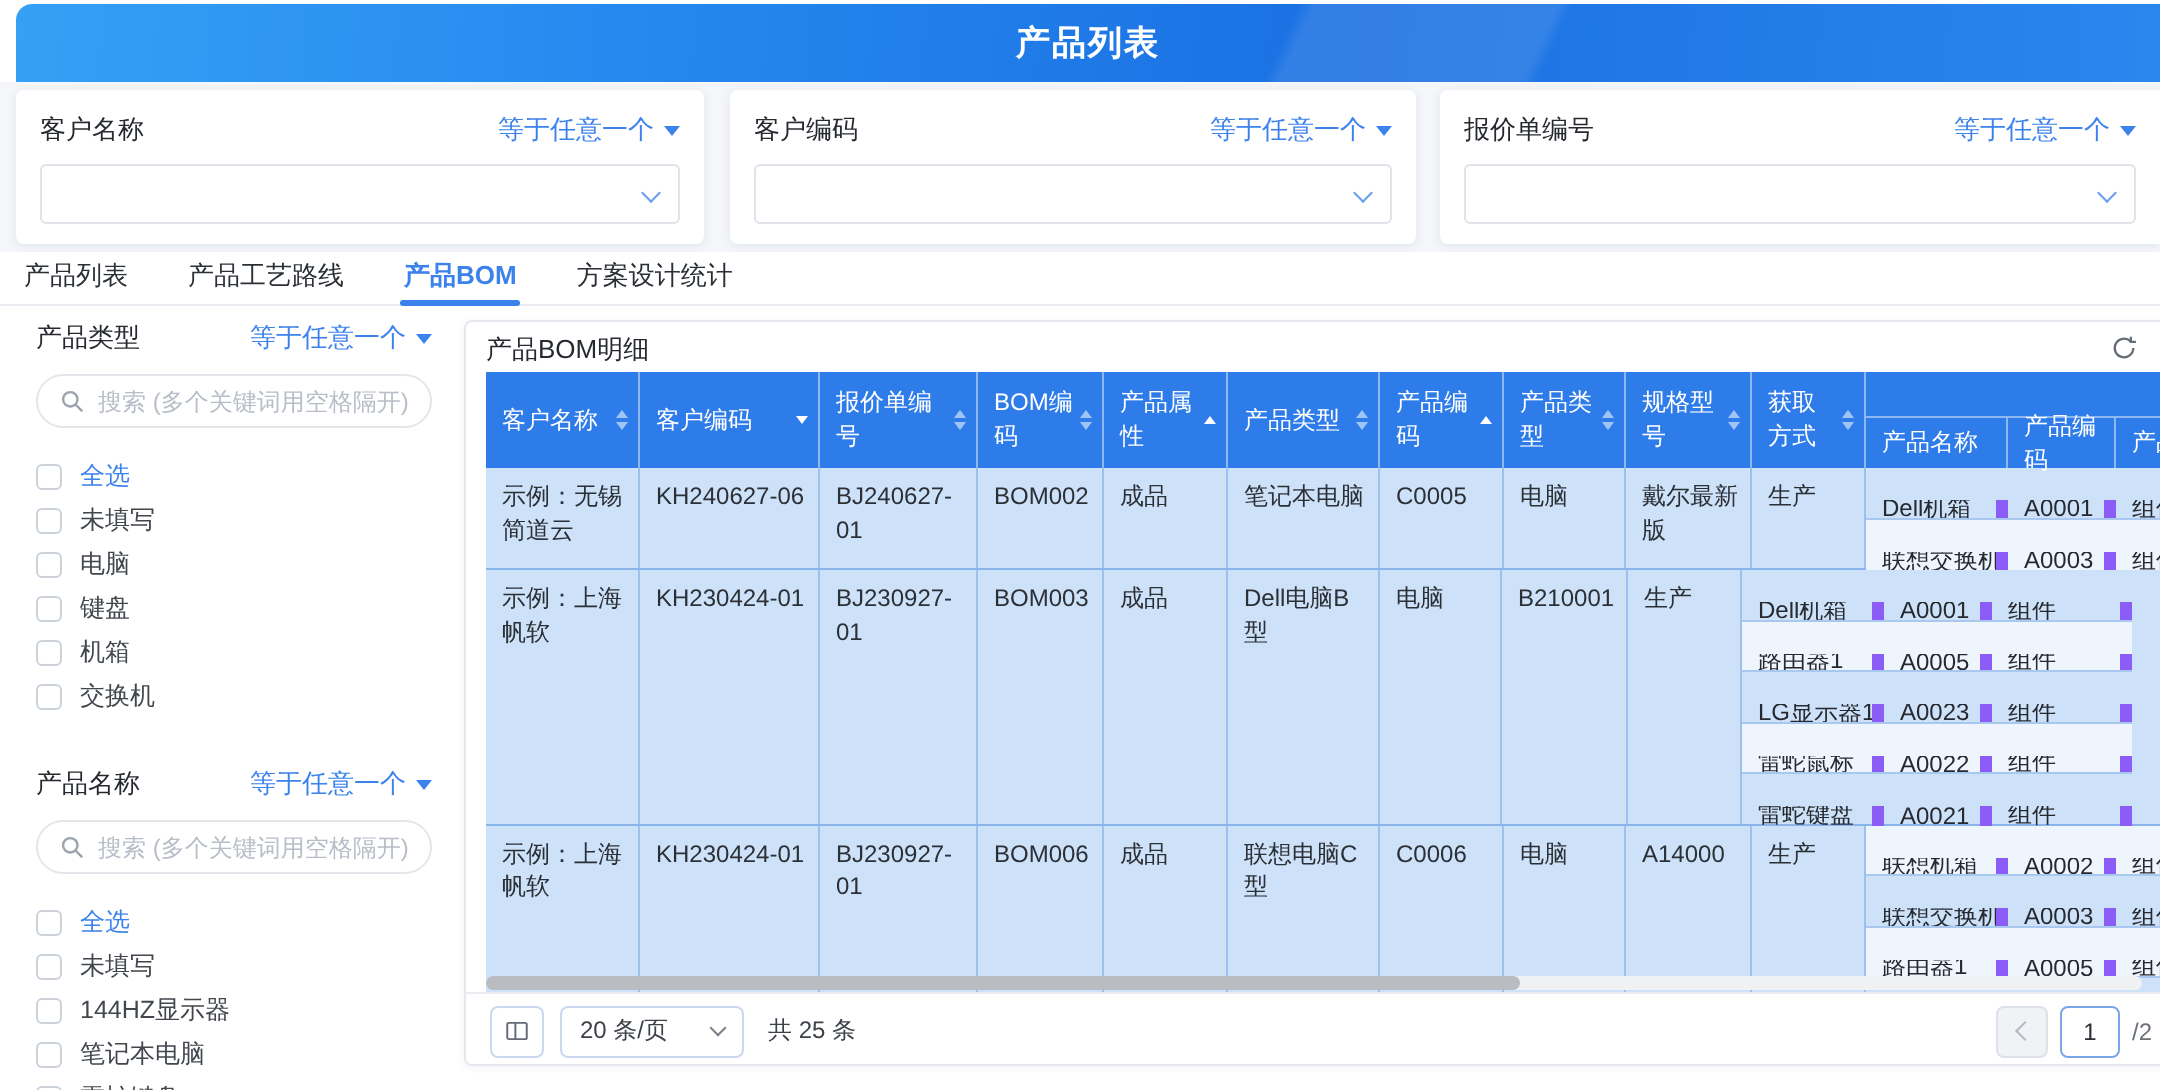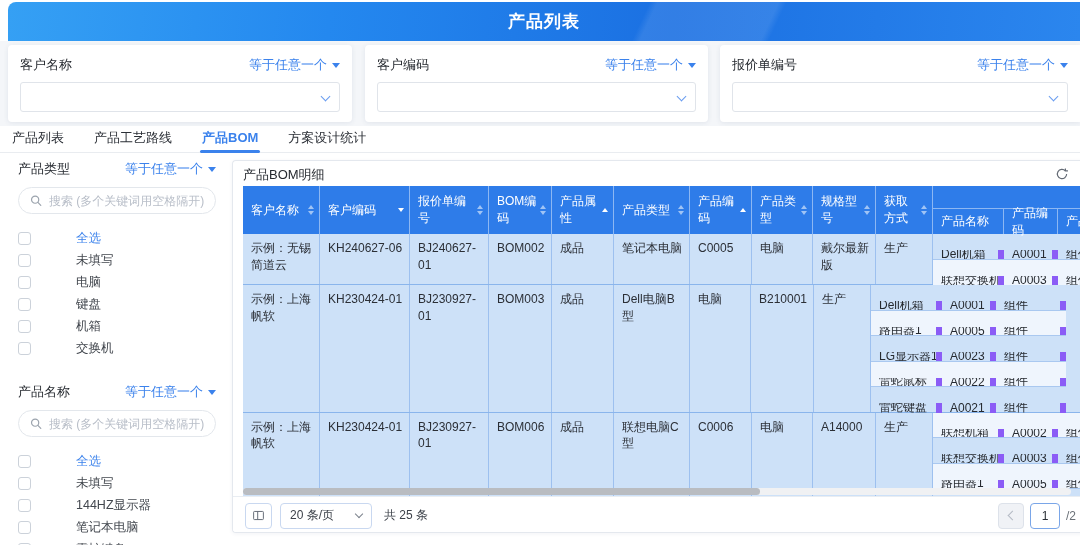--- a/index.html
+++ b/index.html
@@ -40,21 +40,21 @@
   .sidebar { position:absolute; left:18px; top:160px; width:198px; }
   .sec-head { display:flex; justify-content:space-between; align-items:center; height:18px; }
   .sec-title { font-size:13px; color:#262a30; }
   .searchbox { display:flex; align-items:center; gap:7px; height:27px; border:1px solid #e3e7ec;
     border-radius:14px; padding:0 11px; margin:9px 0 13px; background:#fff; }
   .searchbox input { border:none; outline:none; flex:1; font-size:12px; color:#42474e; background:transparent;
     font-family:"Liberation Sans","DejaVu Sans",sans-serif; }
   .searchbox input::placeholder { color:#b8bec8; }
   .opt { display:flex; align-items:center; gap:9px; height:22px; cursor:pointer; }
   .cb { width:13px; height:13px; border:1px solid #ccd2da; border-radius:3px; background:#fff; flex:none; }
-  .opt-label { font-size:12.5px; color:#42474e;margin-left:36px; }
+  .opt-label { font-size:12.5px; color:#42474e; }
   .opt.hl .opt-label { color:#3b82ec; }
   .sec2 { margin-top:24px; }
 
   
   .panel { position:absolute; left:232px; top:160px; width:888px; height:373px; background:#fff;
     border:1px solid #e4e8ee; border-right:none; border-radius:4px 0 0 4px;
     box-shadow:0 1px 4px rgba(31,58,102,.06); overflow:hidden; }
   .panel-head { position:absolute; left:0; top:0; right:0; height:25px; }
   .panel-title { position:absolute; left:10px; top:5px; font-size:13px; color:#262a30; }
   .head-icons { position:absolute; right:-7px; top:5px; display:flex; gap:14px; align-items:center; }

